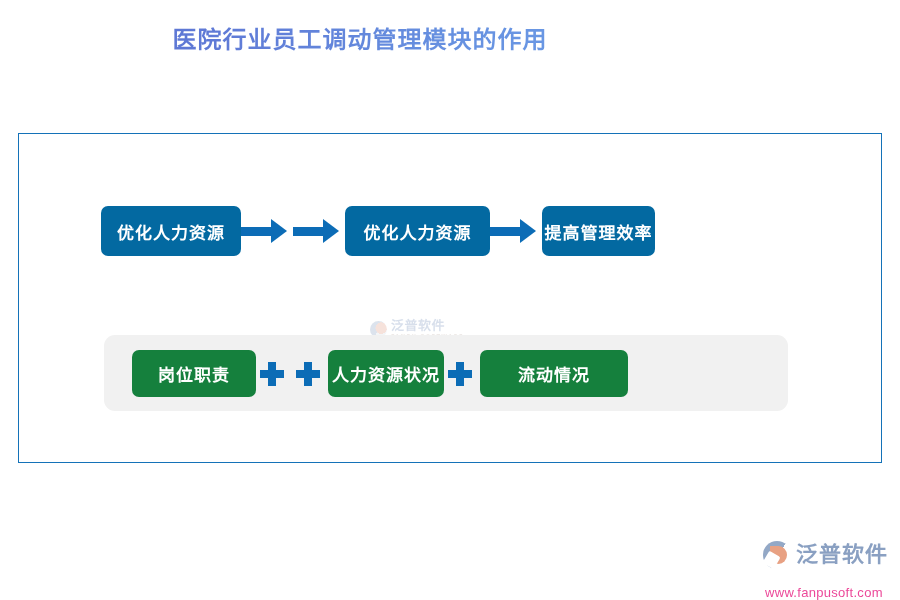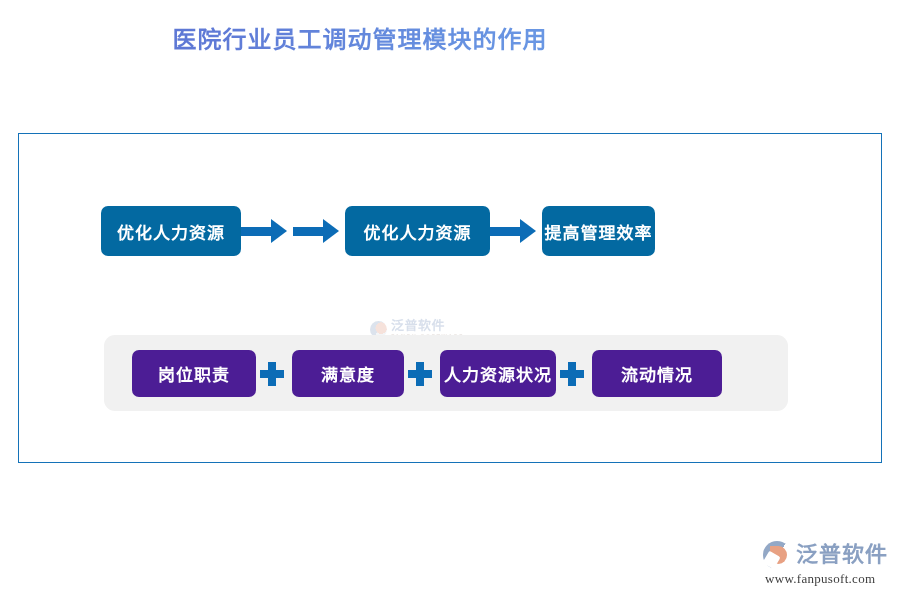--- a/index.html
+++ b/index.html
@@ -154,38 +154,38 @@
   }
   .tag-row {
     position: absolute;
     left: 132px;
     top: 350px;
     height: 47px;
     display: flex;
     align-items: center;
   }
   .tag-box {
-    background: #4c1d95;
+    background: #15803d;
     color: #ffffff;
     border-radius: 7px;
     height: 47px;
     display: flex;
     align-items: center;
     justify-content: center;
     font-size: 17px;
     font-weight: bold;
     letter-spacing: 1px;
     box-sizing: border-box;
     padding: 0 14px;
     white-space: nowrap;
   }
   .tag-box.t1 { width: 124px; }
   .tag-box.t2 { width: 112px; }
   .tag-box.t3 { width: 116px; }
-  .tag-box.t4 { width: 130px; }
+  .tag-box.t4 { width: 148px; }
 
   .plus {
     width: 36px;
     height: 28px;
     position: relative;
     flex: 0 0 auto;
   }
   .plus::before,
   .plus::after {
     content: "";
@@ -253,26 +253,26 @@
   .brand-cn {
     font-size: 22px;
     font-weight: bold;
     color: #8aa0c2;
     letter-spacing: 1px;
     line-height: 28px;
     white-space: nowrap;
   }
   .brand-url {
     font-size: 13px;
-    color: #404040;
+    color: #ec4899;
     letter-spacing: 0.3px;
-    margin-top: 1px;
+    margin-top: 15px;
     padding-left: 2px;
     white-space: nowrap;
-    font-family: Liberation Serif, serif;
+    font-family: Liberation Sans, sans-serif;
   }
 </style>
 </head>
 <body>
 
 <div class="page-title">医院行业员工调动管理模块的作用</div>
 
 <div class="frame"></div>
 
 <div class="watermark">
@@ -298,21 +298,20 @@
     <span class="shaft"></span>
       <span class="head"></span>
   </div>
   <div class="flow-box w4">提高管理效率</div>
 </div>
 
 <div class="gray-panel"></div>
 <div class="tag-row">
   <div class="tag-box t1">岗位职责</div>
   <div class="plus"></div>
-  <div class="tag-box t2">满意度</div>
   <div class="plus"></div>
   <div class="tag-box t3">人力资源状况</div>
   <div class="plus"></div>
   <div class="tag-box t4">流动情况</div>
 </div>
 
 <div class="brand-logo">
   <div class="brand-top">
     <span class="brand-mark">
       <span class="mk-ring"></span>

